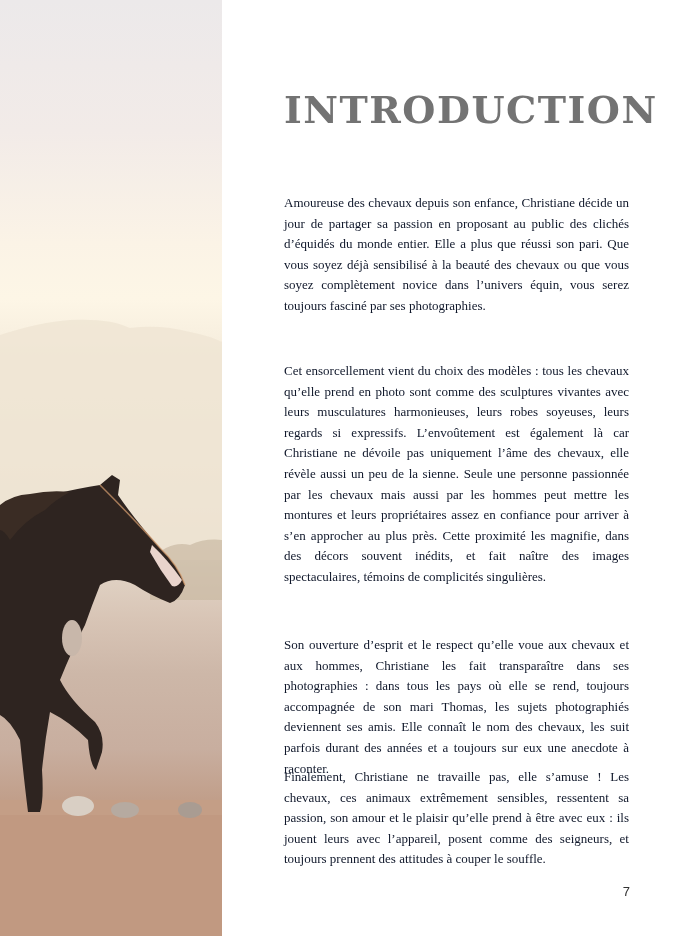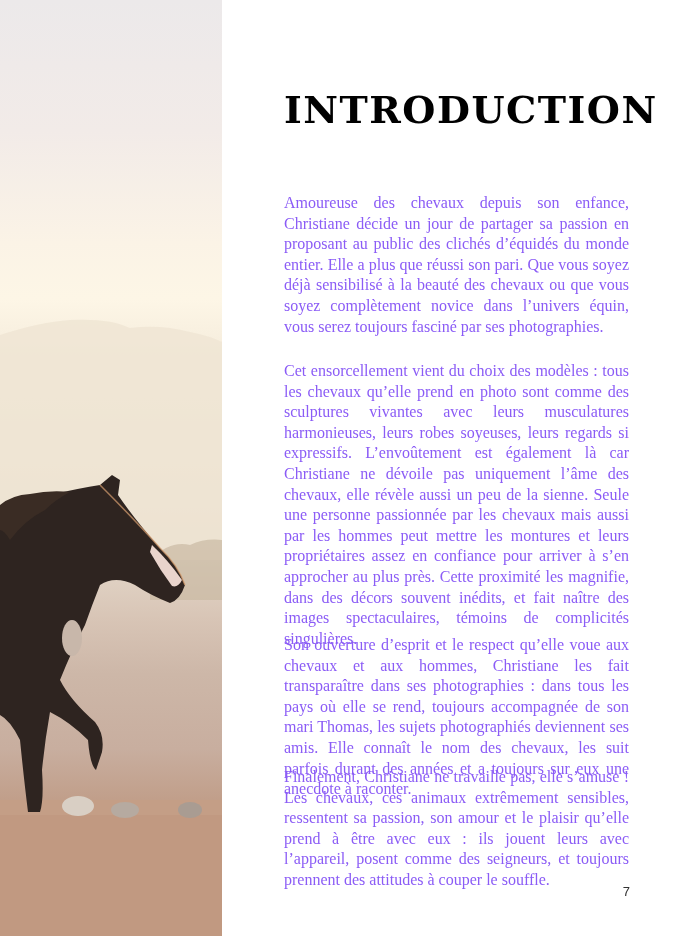--- a/index.html
+++ b/index.html
@@ -13,26 +13,26 @@
       background: linear-gradient(to bottom,
         #ece9ea 0%, #f2ebe8 14%, #fbf3e6 26%, #fdf6e6 32%, #f5ecdc 38%,
         #f1e8d8 44%, #ece1d2 52%, #e3d6c8 60%, #d8c5b6 66%, #cdb7a8 72%,
         #c8ae9f 80%, #c09d88 86%, #b88e78 92%, #a98068 100%);
     }
     .photo svg { position: absolute; left: 0; top: 0; }
     .title {
       position: absolute; left: 284px; top: 84px; width: 346px;
       font-family: "DejaVu Serif", "Liberation Serif", serif;
       font-size: 38px; font-weight: bold; letter-spacing: 1.5px;
-      color: #000000; white-space: nowrap; line-height: 52px;
+      color: #737373; white-space: nowrap; line-height: 52px;
     }
     .para {
       position: absolute; left: 284px; width: 345px;
       font-family: "Liberation Serif", "DejaVu Serif", serif;
-      font-size: 16px; line-height: 20.6px; color: #8b5cf6;
+      font-size: 13px; line-height: 20.6px; color: #0f172a;
       text-align: justify; hyphens: auto; margin: 0;
     }
     #p1 { top: 193px; }
     #p2 { top: 337px; margin-top: 24px; }
     #p3 { top: 635px; }
     #p4 { top: 767px; }
     .page-number {
       position: absolute; left: 616px; top: 884px; width: 14px; text-align: right;
       font-family: "Liberation Sans", sans-serif; font-size: 13px; color: #333;
     }

